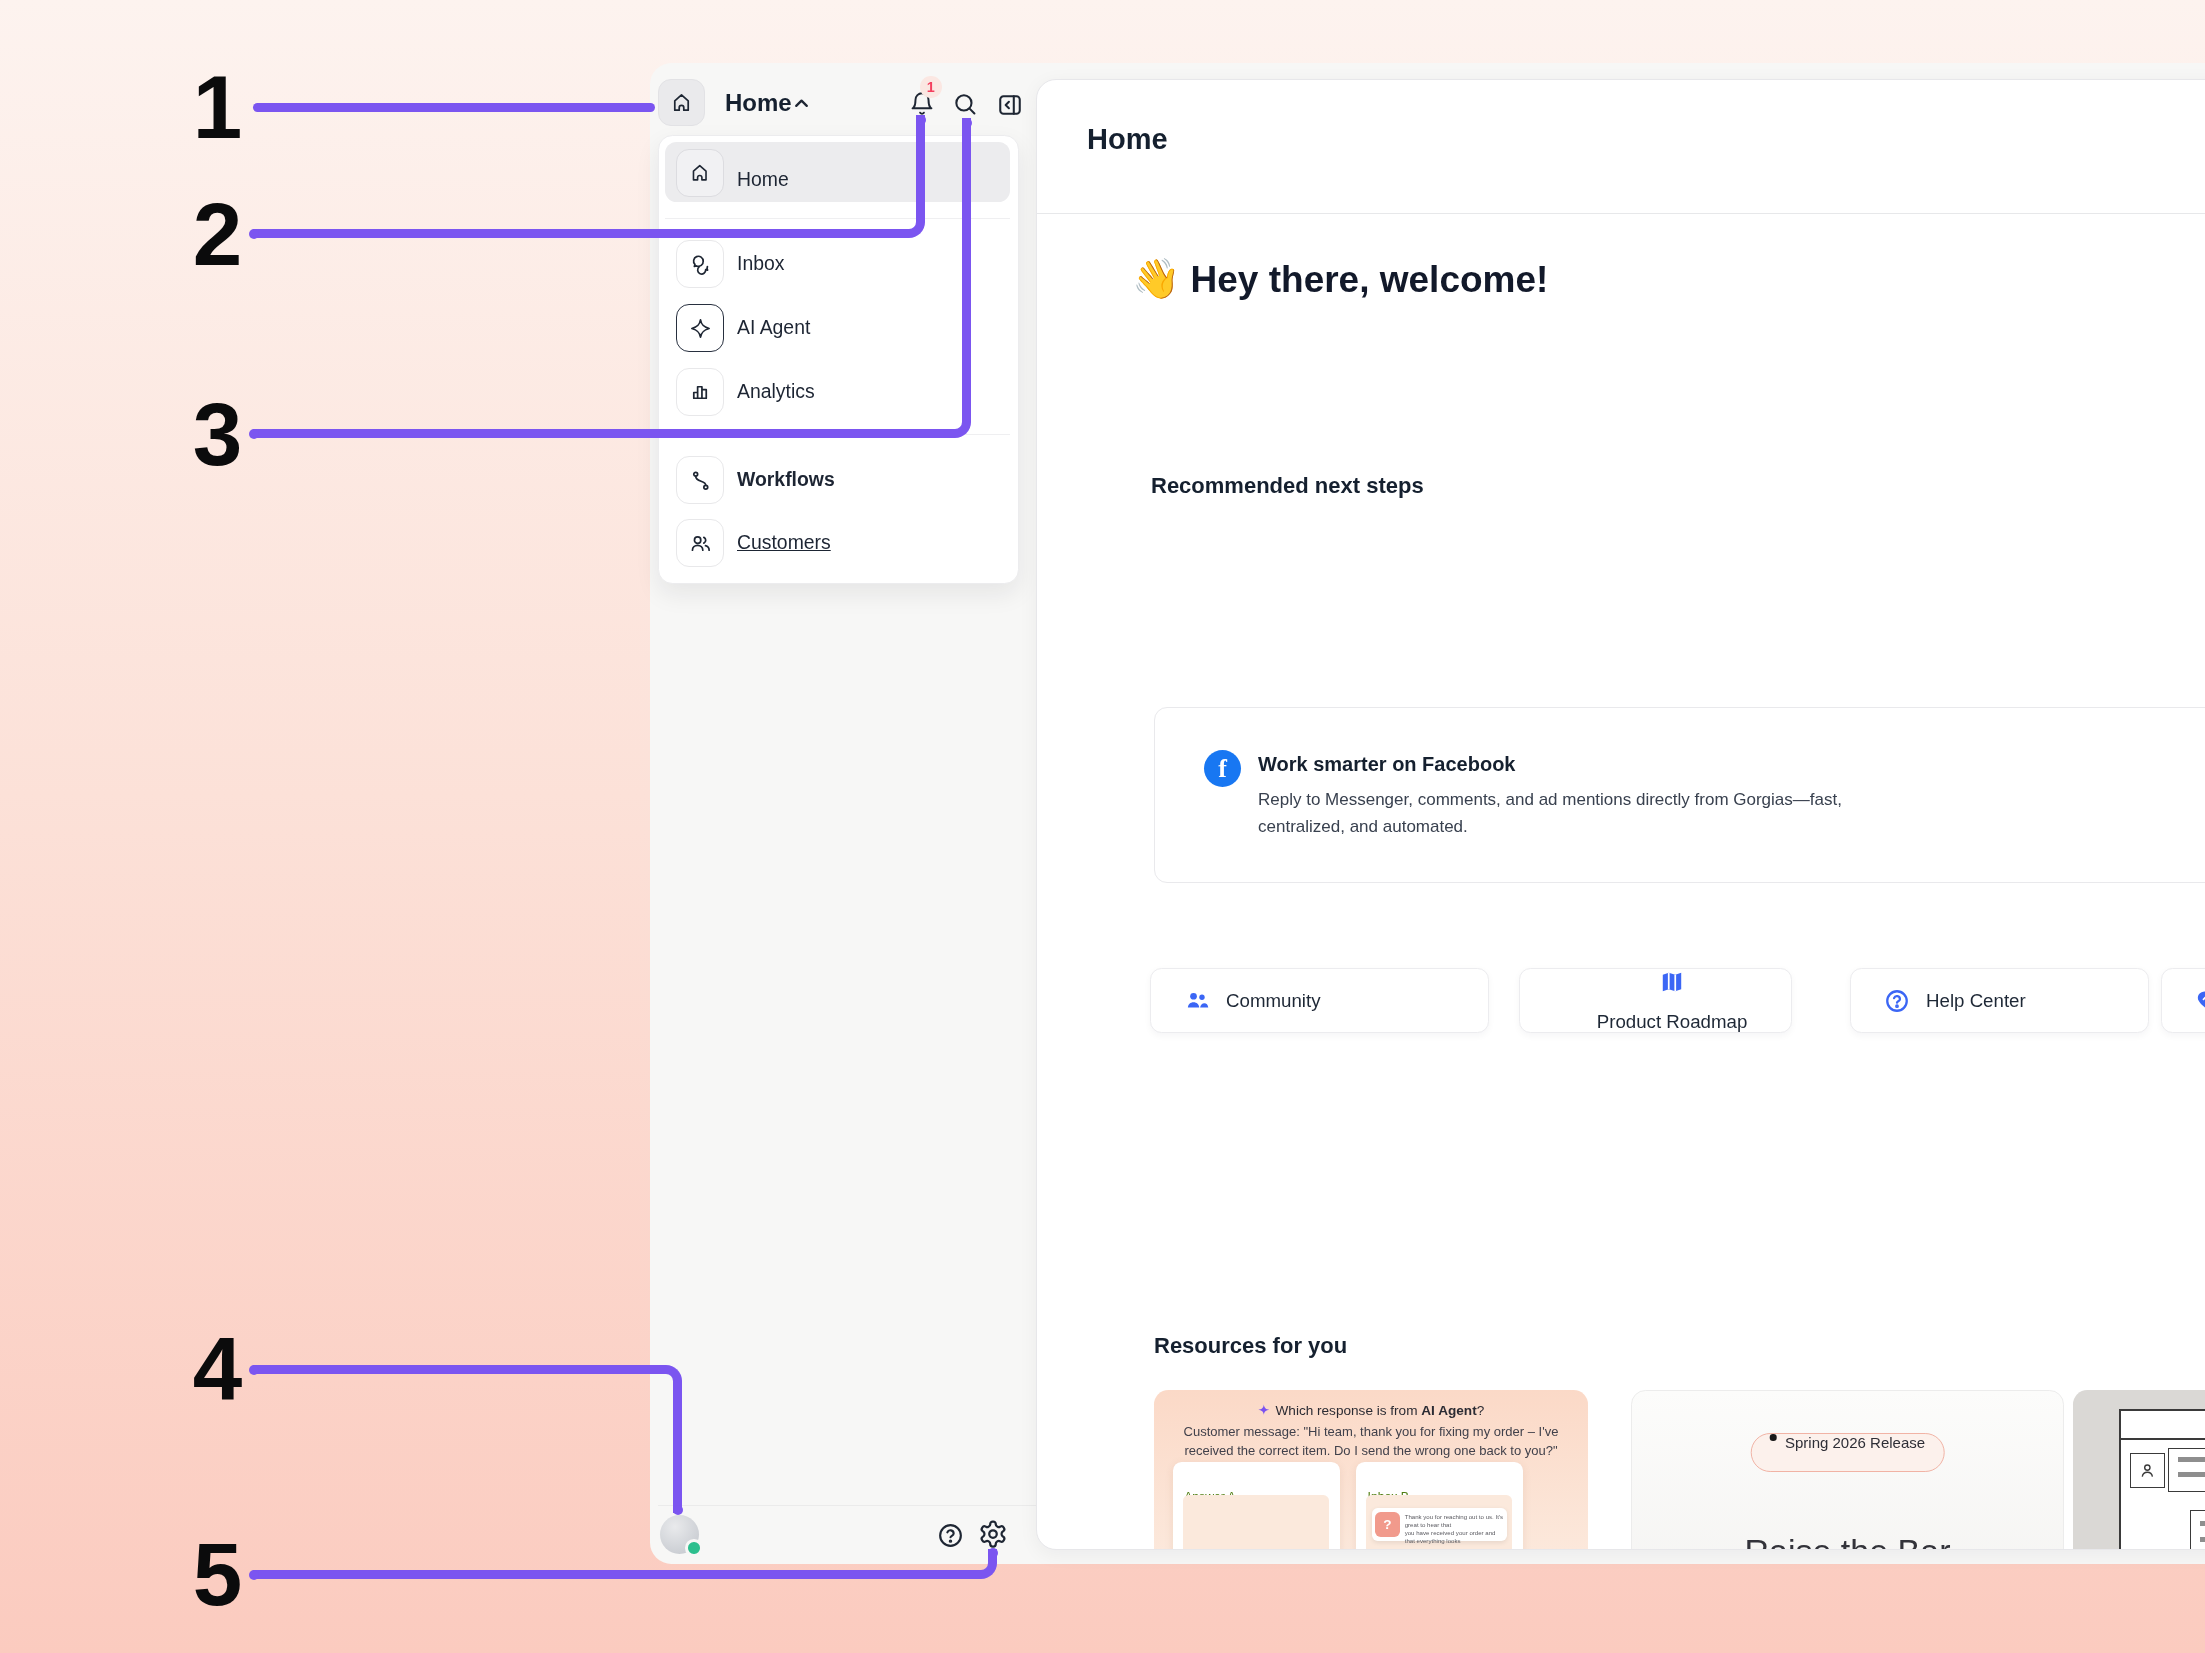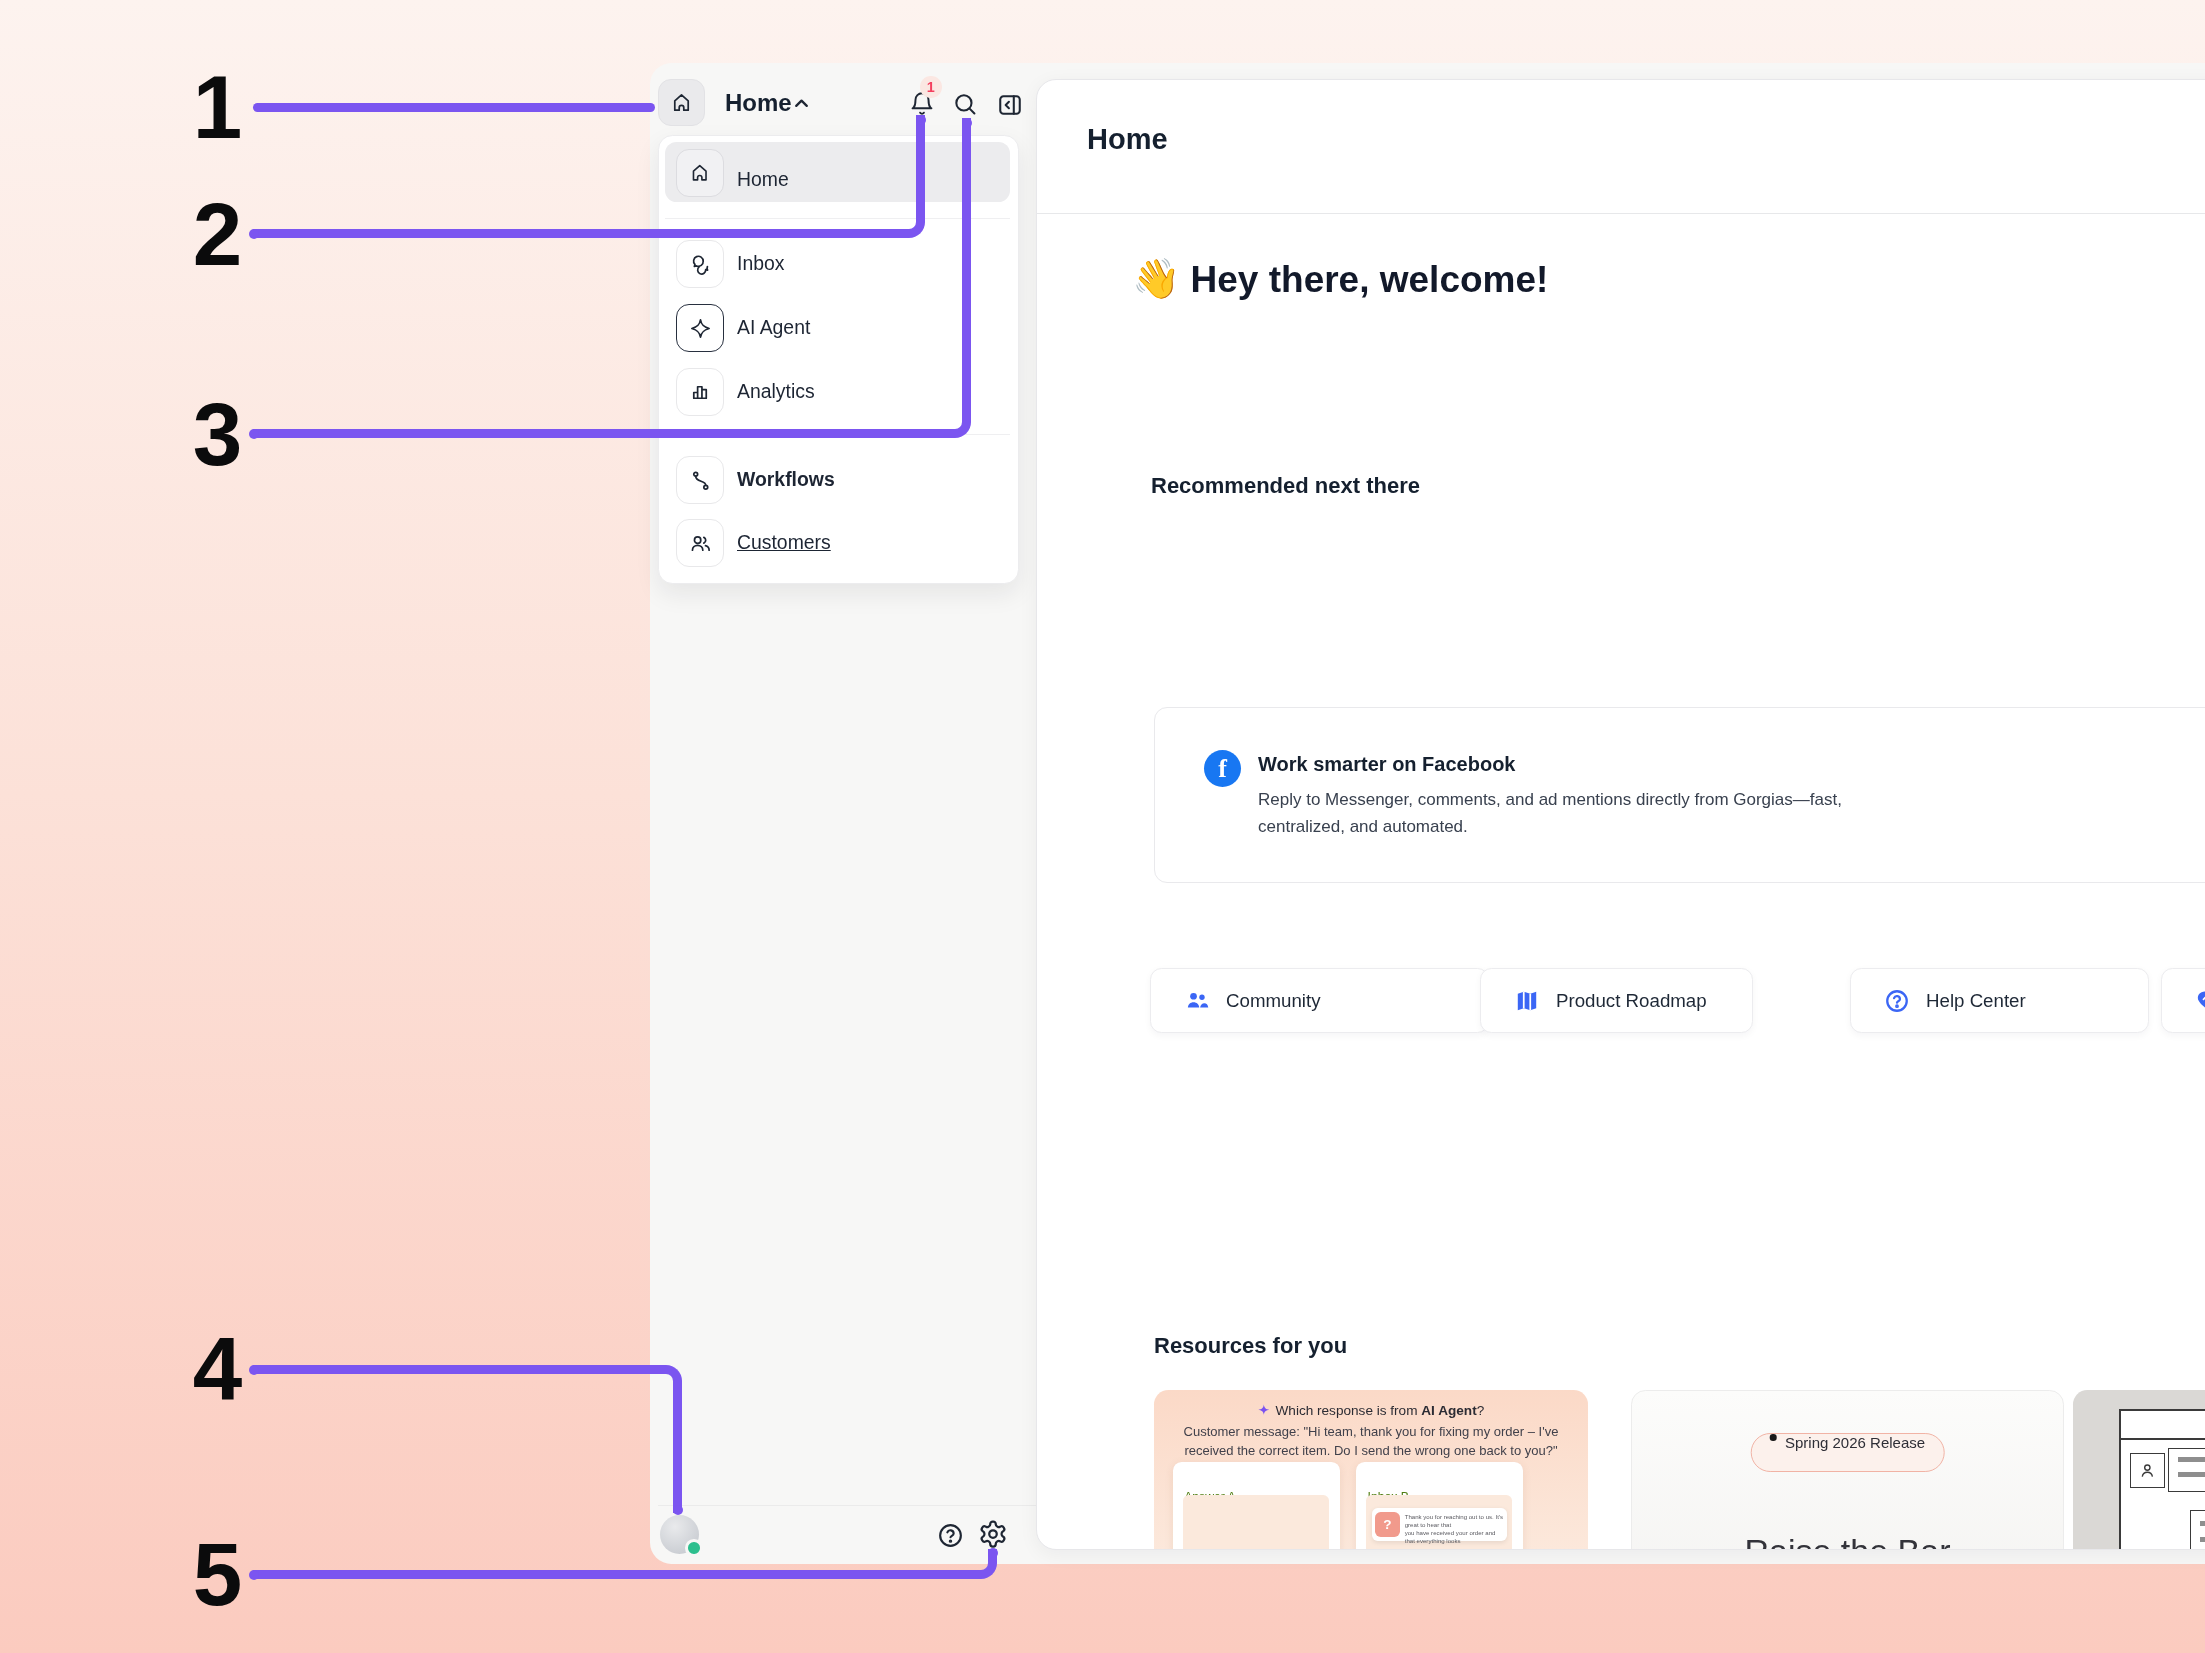--- a/index.html
+++ b/index.html
@@ -202,21 +202,21 @@
       </svg>
     </span>
   </div>
 
   <div class="abs main-panel">
     <div class="abs mp-title">Home</div>
     <div class="abs mp-divider"></div>
 
     <div class="abs welcome"><span class="emoji">👋</span><span>Hey there, welcome!</span></div>
 
-    <div class="abs rec-heading">Recommended next there</div>
+    <div class="abs rec-heading">Recommended next steps</div>
 
     <div class="abs fb-card">
       <div class="abs fb-logo">f</div>
       <div class="abs fb-title">Work smarter on Facebook</div>
       <div class="abs fb-body">
         <div>Reply to Messenger, comments, and ad mentions directly from Gorgias—fast,</div>
         <div>centralized, and automated.</div>
       </div>
     </div>
 
@@ -224,21 +224,21 @@
       <span>
         <svg width="26" height="26" viewBox="0 0 24 24" fill="#3b66f5">
           <circle cx="8.8" cy="7.6" r="3.1"></circle>
             <path d="M3.6 18c0-2.9 2.3-4.9 5.2-4.9s5.2 2 5.2 4.9z"></path>
           <circle cx="16.6" cy="8.6" r="2.5"></circle>
             <path d="M14.9 17.9c.3-2.3 1.8-3.9 3.9-3.9 1.9 0 3.3 1.3 3.6 3.9z"></path>
         </svg>
       </span>
       <span class="quick-label">Community</span>
     </div>
-    <div class="abs quick-card" style="left:443px;width:273px;">
+    <div class="abs quick-card" style="left:482px;width:273px;flex-direction:column;">
       <span>
         <svg width="26" height="26" viewBox="0 0 24 24" fill="#3b66f5">
           <path d="M9 3.5 3.5 5.4v15.1L9 18.6l6 1.9 5.5-1.9V3.5L15 5.4z"></path>
           <path d="M9 3.5v15.1M15 5.4v15.1" stroke="#fff" stroke-width="1.6"></path>
         </svg>
       </span>
       <span class="quick-label">Product Roadmap</span>
     </div>
     <div class="abs quick-card" style="left:813px;width:299px;">
       <span>

